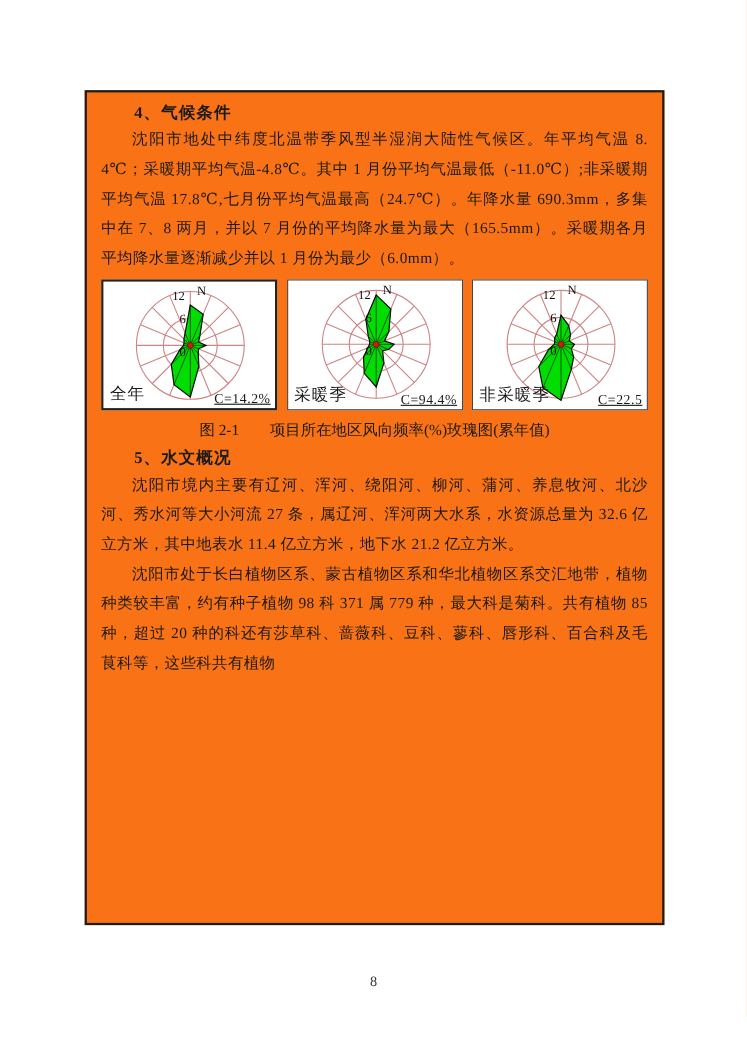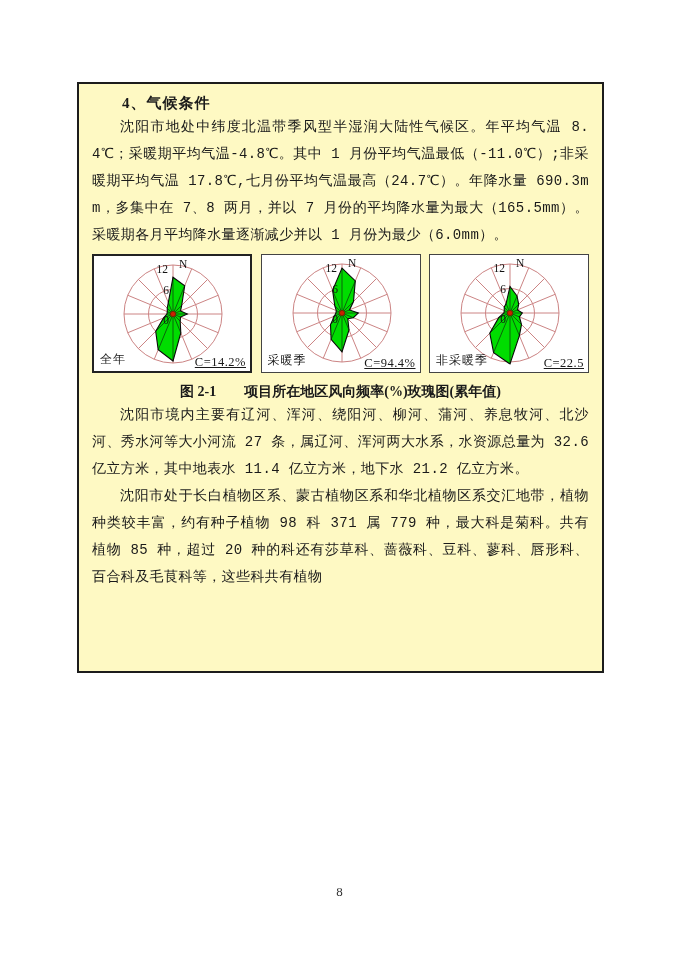--- a/index.html
+++ b/index.html
@@ -2,55 +2,55 @@
 <html lang="zh"><head>
 <meta charset="utf-8">
 <style>
   html,body{margin:0;padding:0;}
   body{
     width:679px;height:960px;position:relative;background:#ffffff;
     font-family:"Liberation Serif","DejaVu Serif",serif;color:#1a1a1a;
     overflow:hidden;
   }
   .doc-frame{
-    position:absolute;left:77px;top:82px;width:527px;height:591px;
+    position:absolute;left:77px;top:82px;width:527px;height:759px;
     border:2px solid #1c1c1c;box-sizing:border-box;
-    padding:4px 13px 0 13px;overflow:hidden;background:#fef9c3;
+    padding:4px 13px 0 13px;overflow:hidden;background:#f97316;
   }
   .heading{
     margin:0;font-size:15px;font-weight:bold;line-height:22px;
     text-indent:2em;letter-spacing:1px;
   }
   .heading.h-gap{margin-top:9px;}
   .heading.h-gap2{margin-top:4px;}
   p.body-text{
     margin:0;font-size:14px;line-height:27px;text-align:justify;
-    text-indent:2em;letter-spacing:0.4px;word-break:break-all;font-family:Liberation Mono, monospace;
+    text-indent:2em;letter-spacing:0.4px;word-break:break-all;
   }
   .rose-row{
     margin-top:5px;width:100%;display:flex;justify-content:space-between;
     align-items:flex-start;
   }
   .rose-box{
     position:relative;width:160px;height:119px;box-sizing:border-box;
     border:1px solid #444;background:#fff;overflow:hidden;
   }
   .rose-box.first{border:2px solid #222;}
   .rose-box svg{position:absolute;left:0;top:0;}
   .rose-title{
-    position:absolute;left:6px;bottom:3px;font-size:12px;color:#1a1a1a;
+    position:absolute;left:6px;bottom:3px;font-size:15px;color:#1a1a1a;
     letter-spacing:1px;
   }
   .rose-calm{
     position:absolute;right:4px;bottom:1px;font-size:12.5px;color:#1a1a1a;
     letter-spacing:0.5px;
     text-decoration:underline;
   }
   .fig-caption{
-    margin-top:9px;text-align:center;font-weight:bold;font-size:14px;
+    margin-top:9px;text-align:center;font-weight:normal;font-size:14px;
     line-height:20px;
   }
   .page-number{
     position:absolute;left:0;top:884px;width:100%;text-align:center;
     font-size:13px;color:#333;
   }
 </style>
 </head>
 <body>
 
@@ -196,19 +196,20 @@
           <text x="76" y="37.5" text-anchor="end" font-family="&quot;Liberation Serif&quot;,&quot;DejaVu Serif&quot;,serif" font-size="11.5" fill="#111">6</text>
           <text x="76" y="68" text-anchor="end" font-family="&quot;Liberation Serif&quot;,&quot;DejaVu Serif&quot;,serif" font-size="11.5" fill="#111">0</text>
         </svg>
       <span class="rose-title">非采暖季</span>
       <span class="rose-calm">C=22.5</span>
     </div>
   </div>
 
   <div class="fig-caption">图 2-1　　项目所在地区风向频率(%)玫瑰图(累年值)</div>
 
+  <h3 class="heading h-gap2">5、水文概况</h3>
   <p class="body-text">沈阳市境内主要有辽河、浑河、绕阳河、柳河、蒲河、养息牧河、北沙河、秀水河等大小河流 27 条，属辽河、浑河两大水系，水资源总量为 32.6 亿立方米，其中地表水 11.4 亿立方米，地下水 21.2 亿立方米。</p>
 
   <p class="body-text">沈阳市处于长白植物区系、蒙古植物区系和华北植物区系交汇地带，植物种类较丰富，约有种子植物 98 科 371 属 779 种，最大科是菊科。共有植物 85 种，超过 20 种的科还有莎草科、蔷薇科、豆科、蓼科、唇形科、百合科及毛茛科等，这些科共有植物</p>
 
 </div>
 
 <div class="page-number">8</div>
 
 </body></html>

